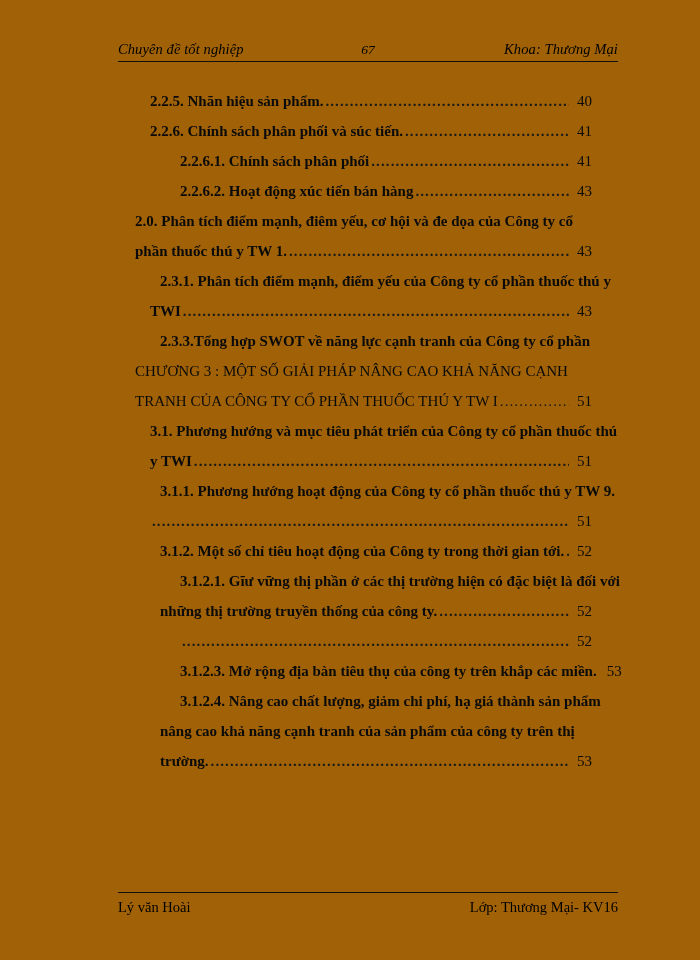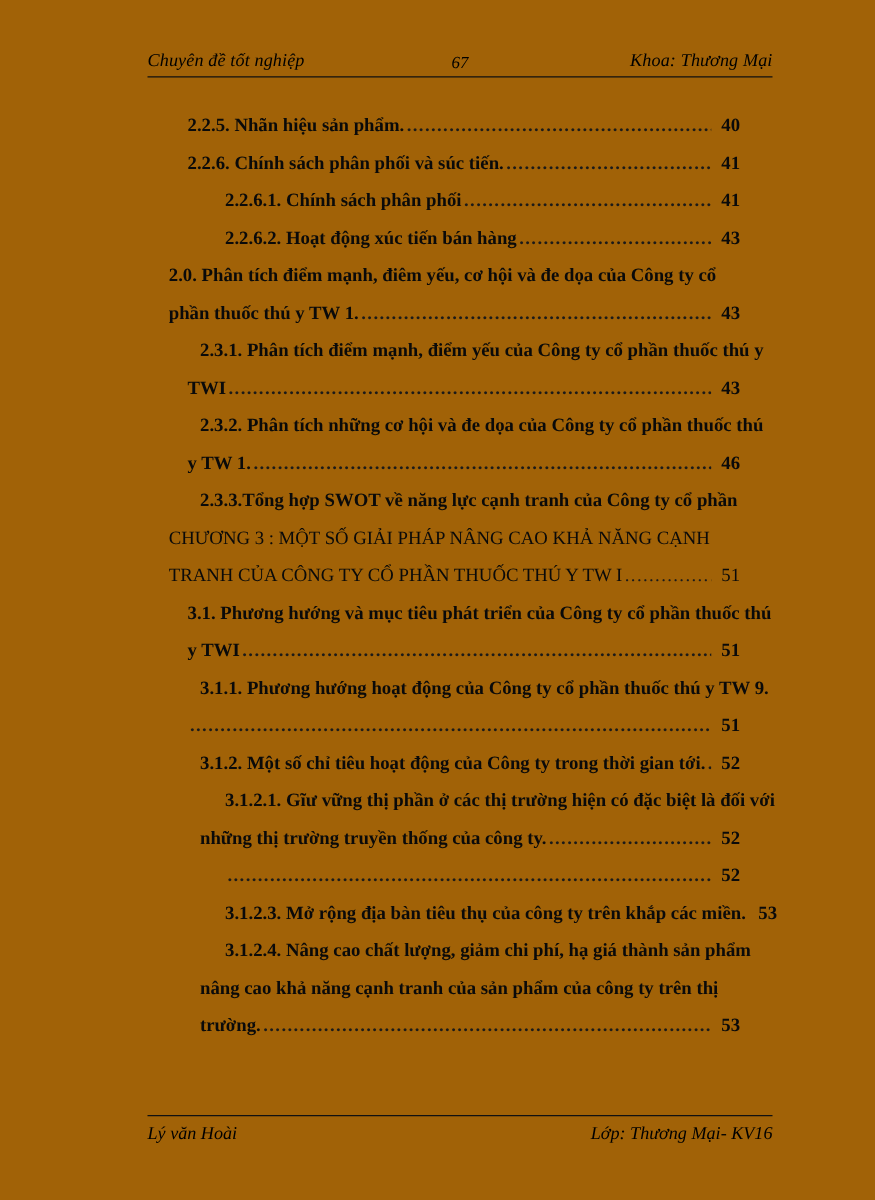--- a/index.html
+++ b/index.html
@@ -92,21 +92,21 @@
     margin: 0 1px 0 2px;
     color: #1a1a1a;
   }
   .leader::after {
     content: "......................................................................................................................................";
   }
   .pg {
     flex: 0 0 auto;
     width: 22px;
     text-align: right;
-    font-weight: bold;
+    font-weight: normal;
   }
 
   
   .chapter .txt,
   .chapter .pg,
   .chapter .leader {
     font-weight: normal;
   }
   .chapter { font-weight: normal; font-size: 15px; }
 
@@ -114,21 +114,20 @@
   .footer {
     position: absolute;
     left: 118px;
     bottom: 44px;
     width: 500px;
   }
   .footer .rule { margin-bottom: 6px; border-top-width: 1.8px; }
   .footer-row {
     display: flex;
     justify-content: space-between;
-    font-style: italic;
     font-size: 14.5px;
     white-space: nowrap;
   }
 </style>
 </head>
 <body>
 
 <div class="page">
 
   <div class="header">
@@ -184,30 +183,20 @@
           <span class="txt">2.3.1. Phân tích điểm mạnh, điểm yếu của Công ty cổ phần thuốc thú y</span>
         </div>
         <div class="line cont-150" style="margin-left: -10px;">
           <span class="txt">TWI</span>
           <span class="leader"></span>
           <span class="pg">43</span>
         </div>
       </div>
       <div class="entry lvl4">
         <div class="line">
-          <span class="txt">2.3.2. Phân tích những cơ hội và đe dọa của Công ty cổ phần thuốc thú</span>
-        </div>
-        <div class="line cont-150" style="margin-left: -10px;">
-          <span class="txt">y TW 1.</span>
-          <span class="leader"></span>
-          <span class="pg">46</span>
-        </div>
-      </div>
-      <div class="entry lvl4">
-        <div class="line">
           <span class="txt">2.3.3.Tổng hợp SWOT về năng lực cạnh tranh của Công ty cổ phần</span>
         </div>
       </div>
       <div class="entry lvl2 chapter">
         <div class="line">
           <span class="txt">CHƯƠNG 3 : MỘT SỐ GIẢI PHÁP NÂNG CAO KHẢ NĂNG CẠNH</span>
         </div>
         <div class="line cont-135" style="margin-left: 0px;">
           <span class="txt">TRANH CỦA CÔNG TY CỔ PHẦN THUỐC THÚ Y TW I</span>
           <span class="leader"></span>

